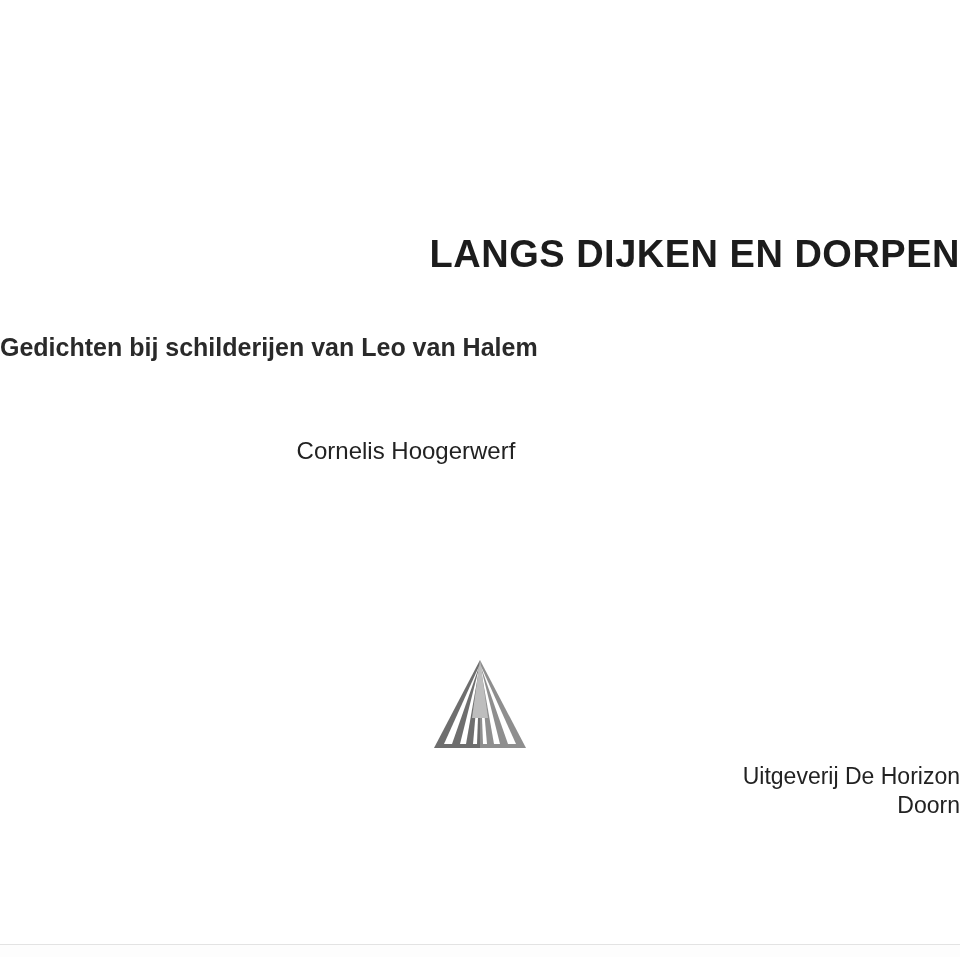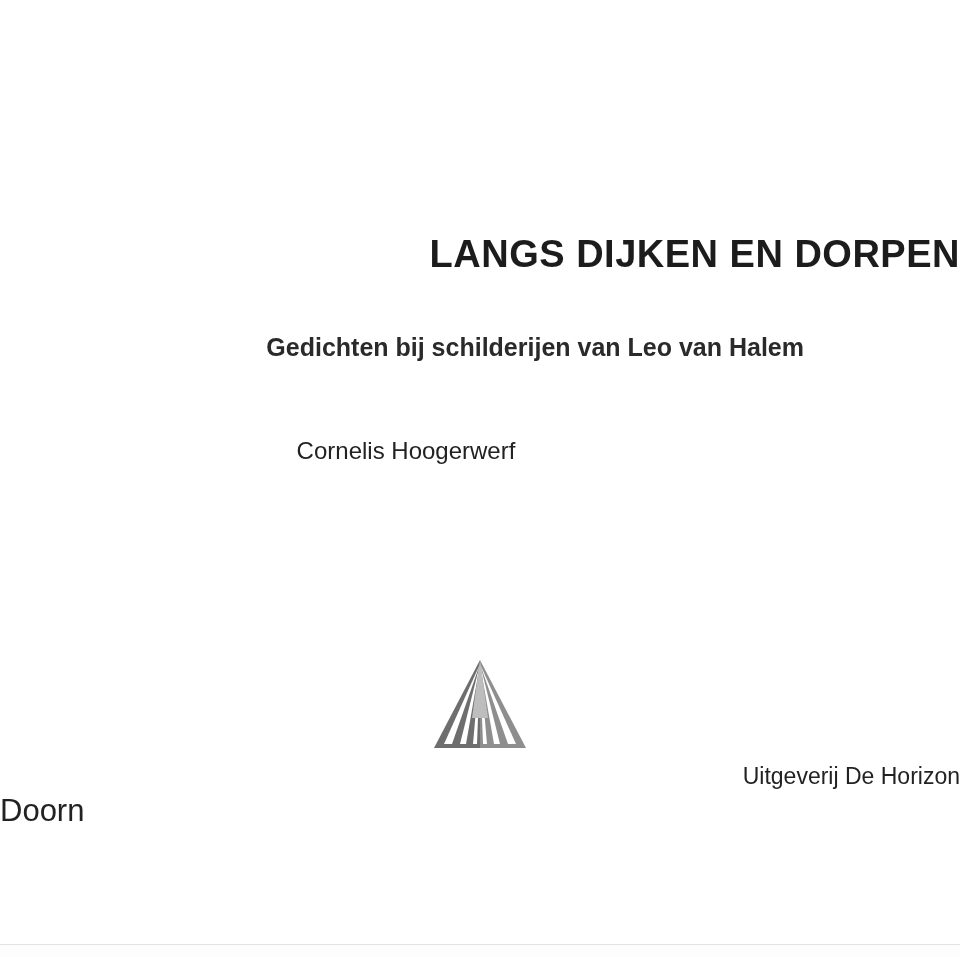--- a/index.html
+++ b/index.html
@@ -51,21 +51,21 @@
     color: #1c1c1c;
     margin: 0;
     line-height: 1.2;
   }
 
   .subtitle {
     position: absolute;
     left: 0;
     top: 332px;
     width: 804px;
-    text-align: right;
+    text-align: left;
     font-size: 25px;
     font-weight: bold;
     color: #2a2a2a;
     line-height: 1.2;
   }
 
   .author {
     position: absolute;
     left: 0;
     top: 437px;
@@ -95,22 +95,22 @@
     font-size: 23px;
     color: #222222;
     line-height: 1.28;
   }
 
   .publisher-city {
     position: absolute;
     left: 0;
     top: 791px;
     width: 960px;
-    text-align: left;
-    font-size: 31px;
+    text-align: right;
+    font-size: 23px;
     color: #222222;
     line-height: 1.28;
   }
 </style>
 </head>
 <body>
 
 <div class="page">
 
   <div class="title-block">

